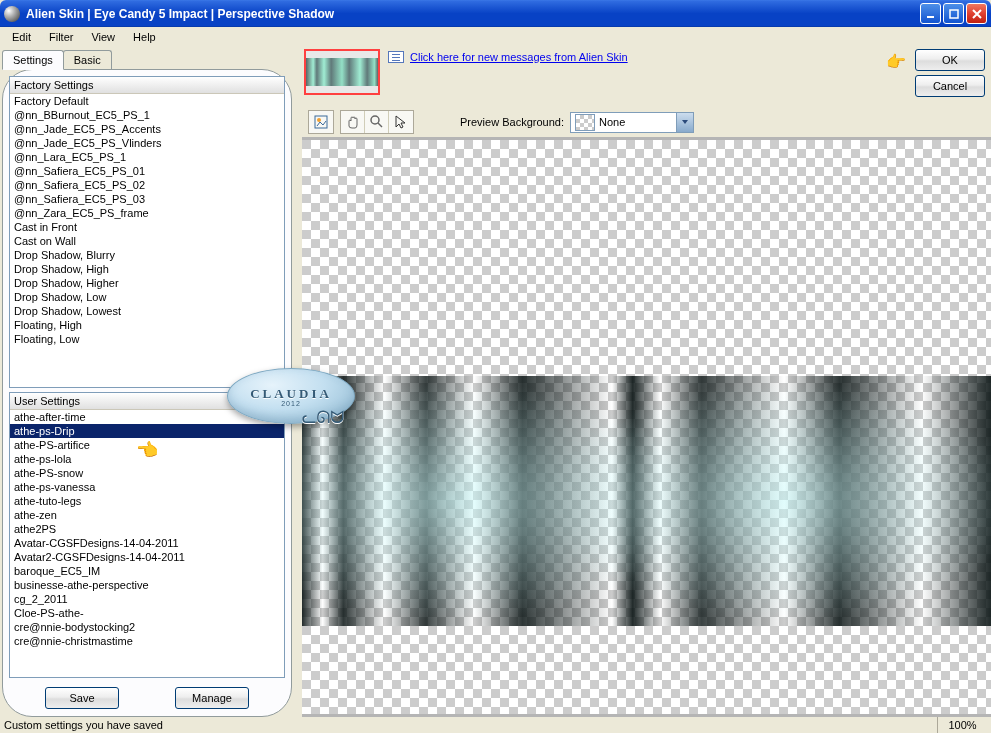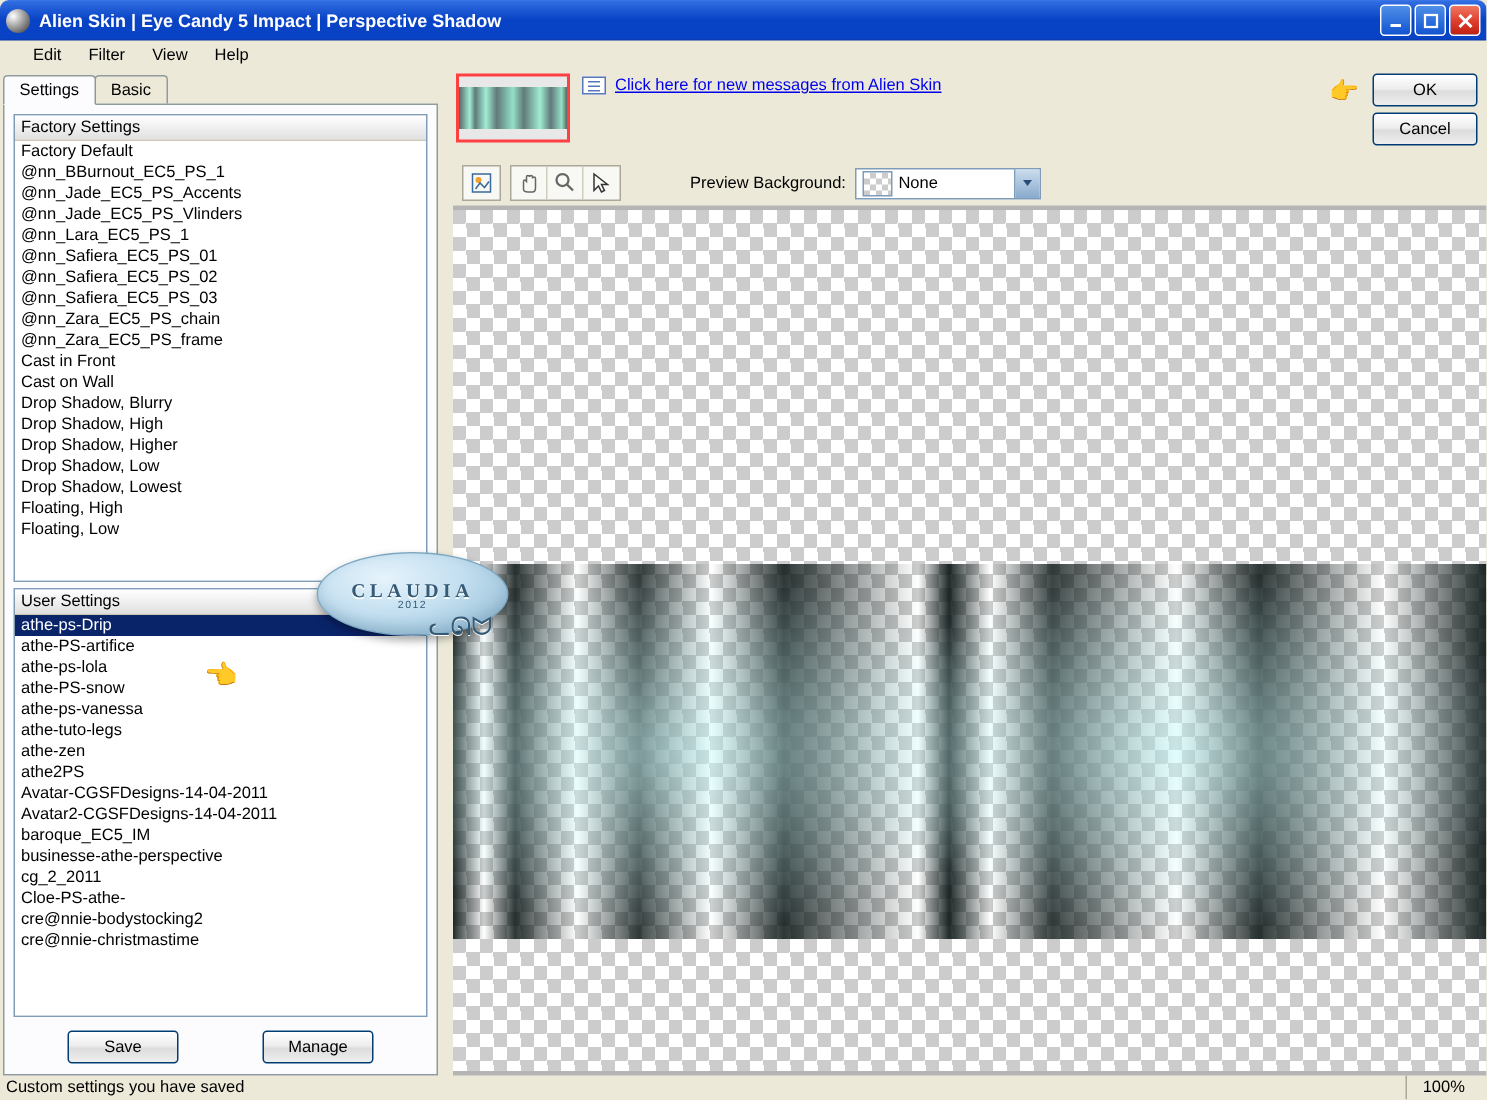--- a/index.html
+++ b/index.html
@@ -7,21 +7,21 @@
 
 .titlebar { height: 27px; background: linear-gradient(to bottom, #3b78e7 0%, #2f6be0 5%, #0842c5 50%, #0842c5 95%, #06369f 100%); display: flex; align-items: center; padding: 0 4px; border-top-left-radius: 6px; border-top-right-radius: 6px; }
 .titlebar-icon { width: 16px; height: 16px; background: radial-gradient(circle at 30% 30%, #fff 0%, #aaa 40%, #333 100%); border-radius: 50%; margin-right: 6px; flex-shrink: 0; }
 .titlebar-text { color: #fff; font-size: 12px; font-weight: bold; flex: 1; white-space: nowrap; }
 .winbtns { display: flex; gap: 2px; }
 .winbtn { width: 21px; height: 21px; border: 1px solid #fff; border-radius: 3px; display: flex; align-items: center; justify-content: center; cursor: pointer; }
 .winbtn.min, .winbtn.max { background: linear-gradient(to bottom, #4e8fe8, #1254d0); }
 .winbtn.close { background: linear-gradient(to bottom, #f07860, #e04030, #c02010); }
 .winbtn svg { width: 12px; height: 12px; }
 
-.menubar { height: 20px; display: flex; align-items: center; padding: 0 4px; gap: 2px; margin-left: 10px; }
+.menubar { height: 20px; display: flex; align-items: center; padding: 0 4px; gap: 2px; }
 .menubar-item { padding: 2px 8px; cursor: default; }
 
 .maingrid { display: flex; height: 670px; }
 
 .leftpanel { width: 296px; display: flex; flex-direction: column; padding: 2px 4px 0 2px; }
 .tabs { display: flex; height: 20px; position: relative; top: 1px; }
 .tab { padding: 3px 10px 2px; border: 1px solid #919b9c; border-bottom: none; border-top-left-radius: 3px; border-top-right-radius: 3px; background: #ece9d8; cursor: default; margin-right: -1px; }
 .tab.active { background: #fcfcfe; border-bottom: 1px solid #fcfcfe; z-index: 2; }
 .tabbody { flex: 1; border: 1px solid #919b9c; background: #fcfcfe; display: flex; flex-direction: column; padding: 6px; gap: 4px; }
 
@@ -118,48 +118,48 @@
   <div class="menubar-item">View</div>
   <div class="menubar-item">Help</div>
 </div>
 
 <div class="maingrid">
   <div class="leftpanel">
     <div class="tabs">
       <div class="tab active">Settings</div>
       <div class="tab">Basic</div>
     </div>
-    <div class="tabbody" style="position:relative;">
+    <div class="tabbody" style="position:relative;border-radius:30px;">
       <div class="listpanel fs">
         <div class="listhead">Factory Settings</div>
         <div class="listbody" id="factory-list">
             <div class="listitem">Factory Default</div>
             <div class="listitem">@nn_BBurnout_EC5_PS_1</div>
             <div class="listitem">@nn_Jade_EC5_PS_Accents</div>
             <div class="listitem">@nn_Jade_EC5_PS_Vlinders</div>
             <div class="listitem">@nn_Lara_EC5_PS_1</div>
             <div class="listitem">@nn_Safiera_EC5_PS_01</div>
             <div class="listitem">@nn_Safiera_EC5_PS_02</div>
             <div class="listitem">@nn_Safiera_EC5_PS_03</div>
-            <div class="listitem">@nn_Zara_EC5_PS_chain</div>
             <div class="listitem">@nn_Zara_EC5_PS_frame</div>
             <div class="listitem">Cast in Front</div>
             <div class="listitem">Cast on Wall</div>
             <div class="listitem">Drop Shadow, Blurry</div>
             <div class="listitem">Drop Shadow, High</div>
             <div class="listitem">Drop Shadow, Higher</div>
             <div class="listitem">Drop Shadow, Low</div>
             <div class="listitem">Drop Shadow, Lowest</div>
             <div class="listitem">Floating, High</div>
             <div class="listitem">Floating, Low</div>
           </div>
       </div>
       <div class="listpanel us" style="position:relative;">
         <div class="listhead">User Settings</div>
         <div class="listbody" id="user-list">
+            <div class="listitem">athe-after-time</div>
             <div class="listitem sel">athe-ps-Drip</div>
             <div class="listitem">athe-PS-artifice</div>
             <div class="listitem">athe-ps-lola</div>
             <div class="listitem">athe-PS-snow</div>
             <div class="listitem">athe-ps-vanessa</div>
             <div class="listitem">athe-tuto-legs</div>
             <div class="listitem">athe-zen</div>
             <div class="listitem">athe2PS</div>
             <div class="listitem">Avatar-CGSFDesigns-14-04-2011</div>
             <div class="listitem">Avatar2-CGSFDesigns-14-04-2011</div>
@@ -170,21 +170,21 @@
             <div class="listitem">cre@nnie-bodystocking2</div>
             <div class="listitem">cre@nnie-christmastime</div>
           </div>
         <div class="pointer-hand">👈</div>
       </div>
       <div class="btnrow">
         <div class="btn">Save</div>
         <div class="btn">Manage</div>
       </div>
 
-      <div class="watermark" style="left:208px; top:298px;">
+      <div class="watermark" style="left:224px; top:298px;">
         <div class="watermark-oval">
           <div class="watermark-text">CLAUDIA</div>
           <div class="watermark-year">2012</div>
           <div class="watermark-fig">ᓚᘏᗢ</div>
         </div>
       </div>
     </div>
   </div>
 
   <div class="splitter"></div>

